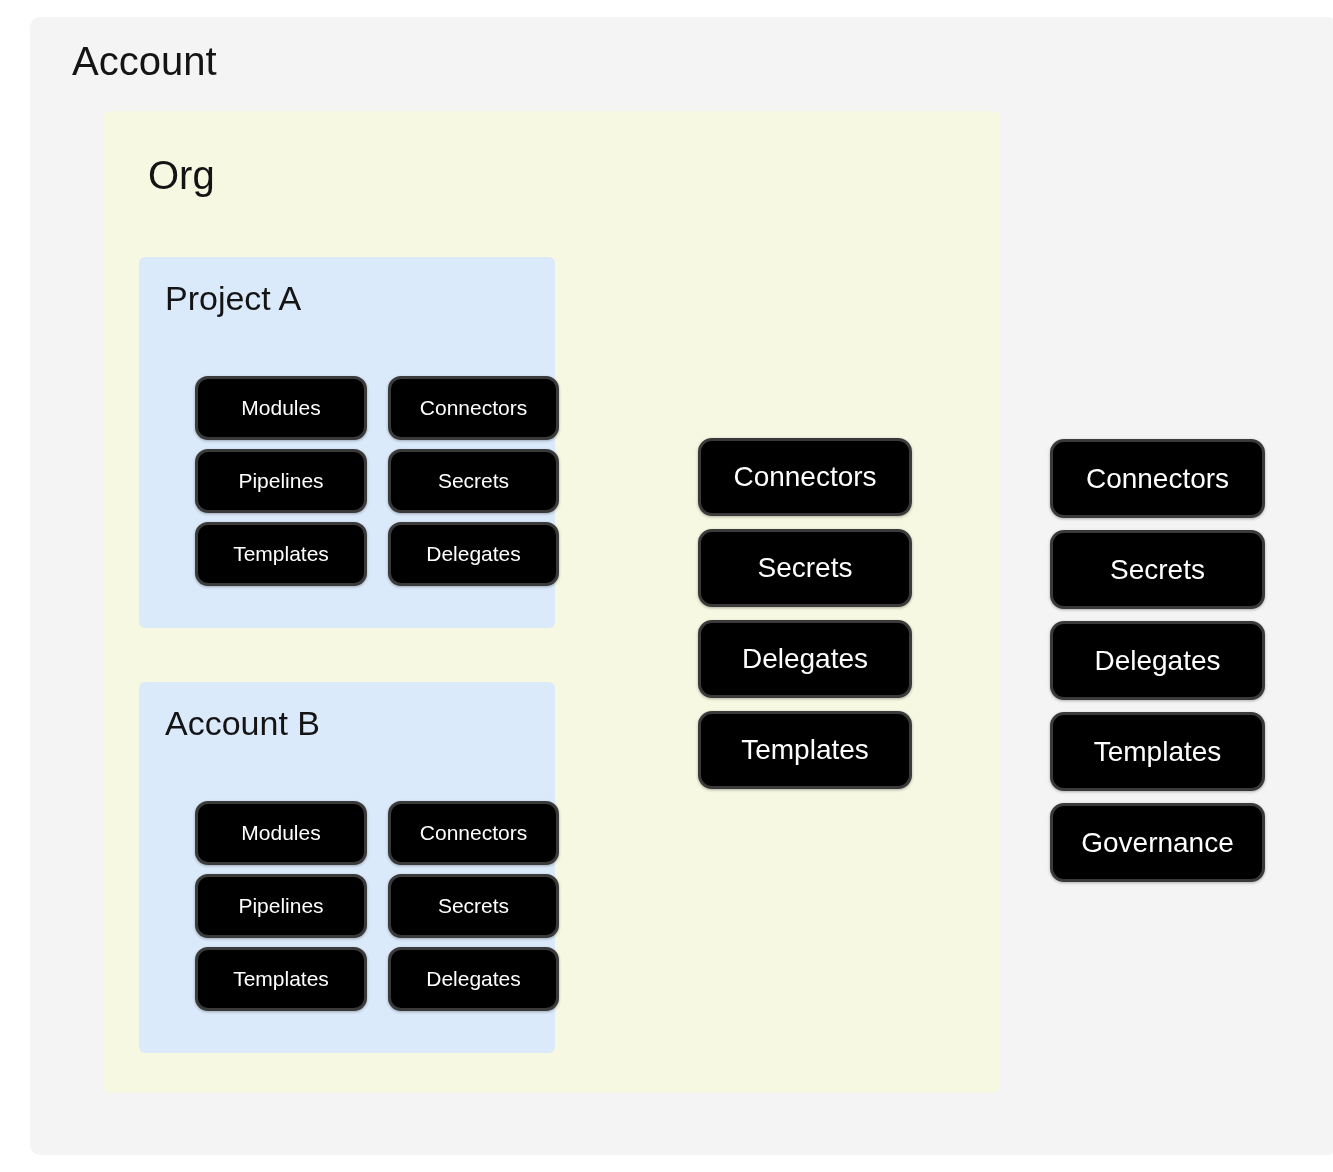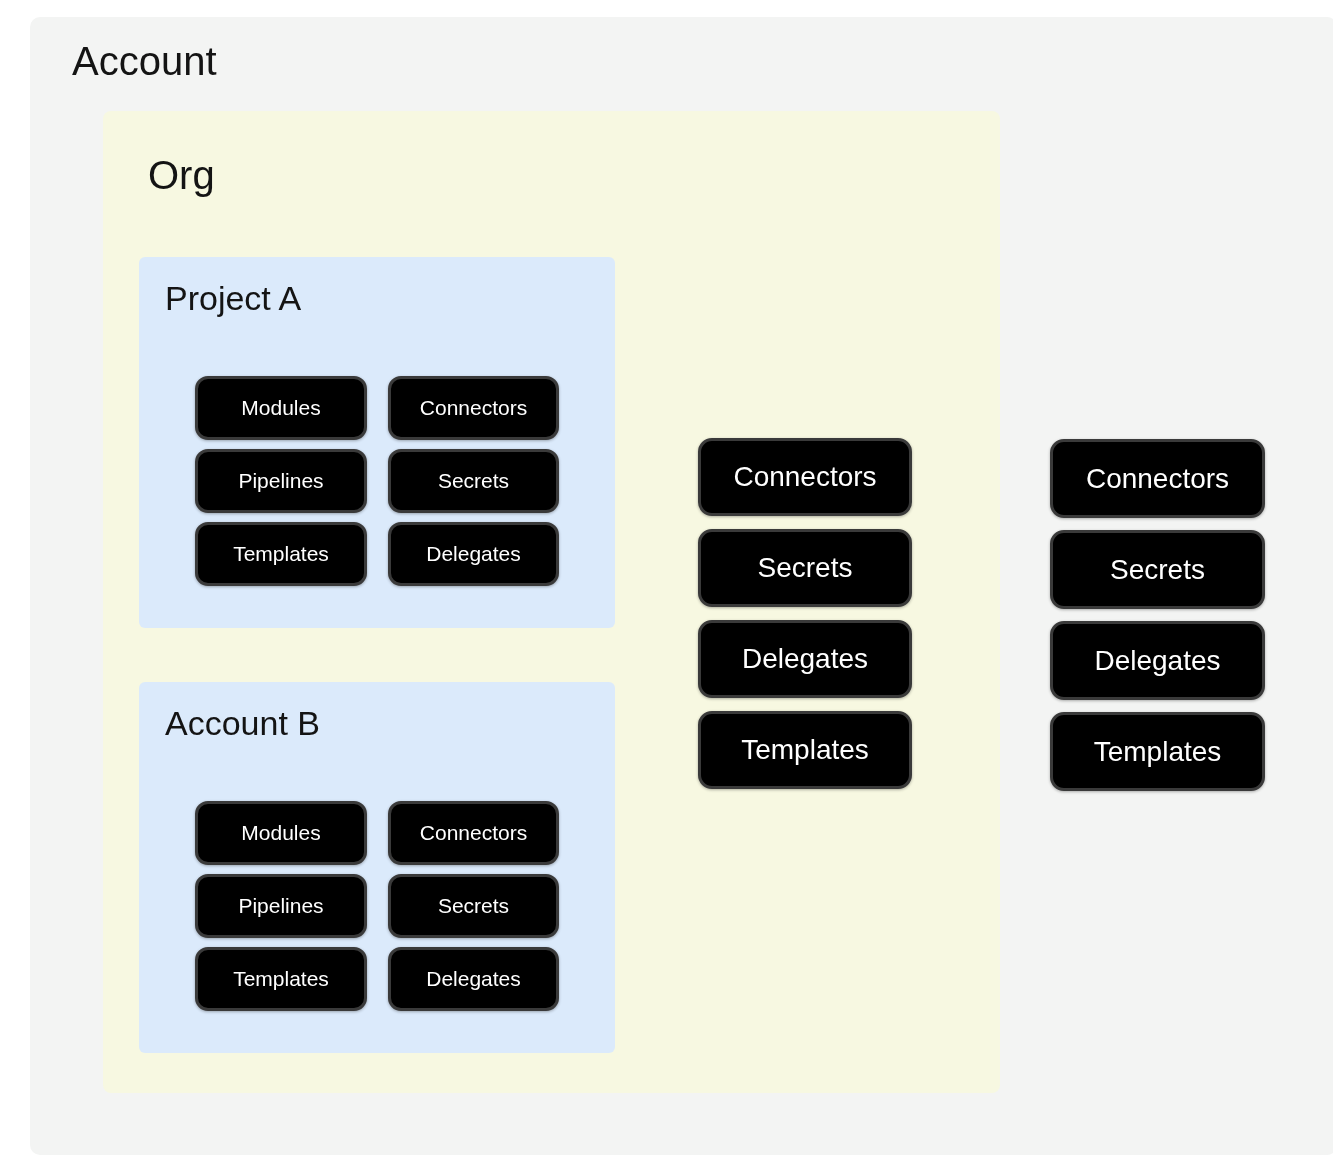--- a/index.html
+++ b/index.html
@@ -37,21 +37,21 @@
     position: absolute;
     left: 45px; top: 44px;
     font-size: 40px;
     line-height: 1;
     white-space: nowrap;
     text-align: right;
   }
   .project {
     position: absolute;
     left: 36px;
-    width: 476px; height: 371px;
+    width: 416px; height: 371px;
     background: #dbeafb;
     border-radius: 6px;
   }
   .project.a { top: 146px; }
   .project.b { top: 571px; }
   .project-title {
     position: absolute;
     left: 26px; top: 24px;
     font-size: 34px;
     line-height: 1;
@@ -143,16 +143,17 @@
         <div class="node lg">Delegates</div>
         <div class="node lg">Templates</div>
       </div>
     </div>
 
     <div class="account-col">
       <div class="node lg">Connectors</div>
       <div class="node lg">Secrets</div>
       <div class="node lg">Delegates</div>
       <div class="node lg">Templates</div>
+      <div class="node lg">Governance</div>
     </div>
   </div>
 
 </div>
 
 </body></html>

